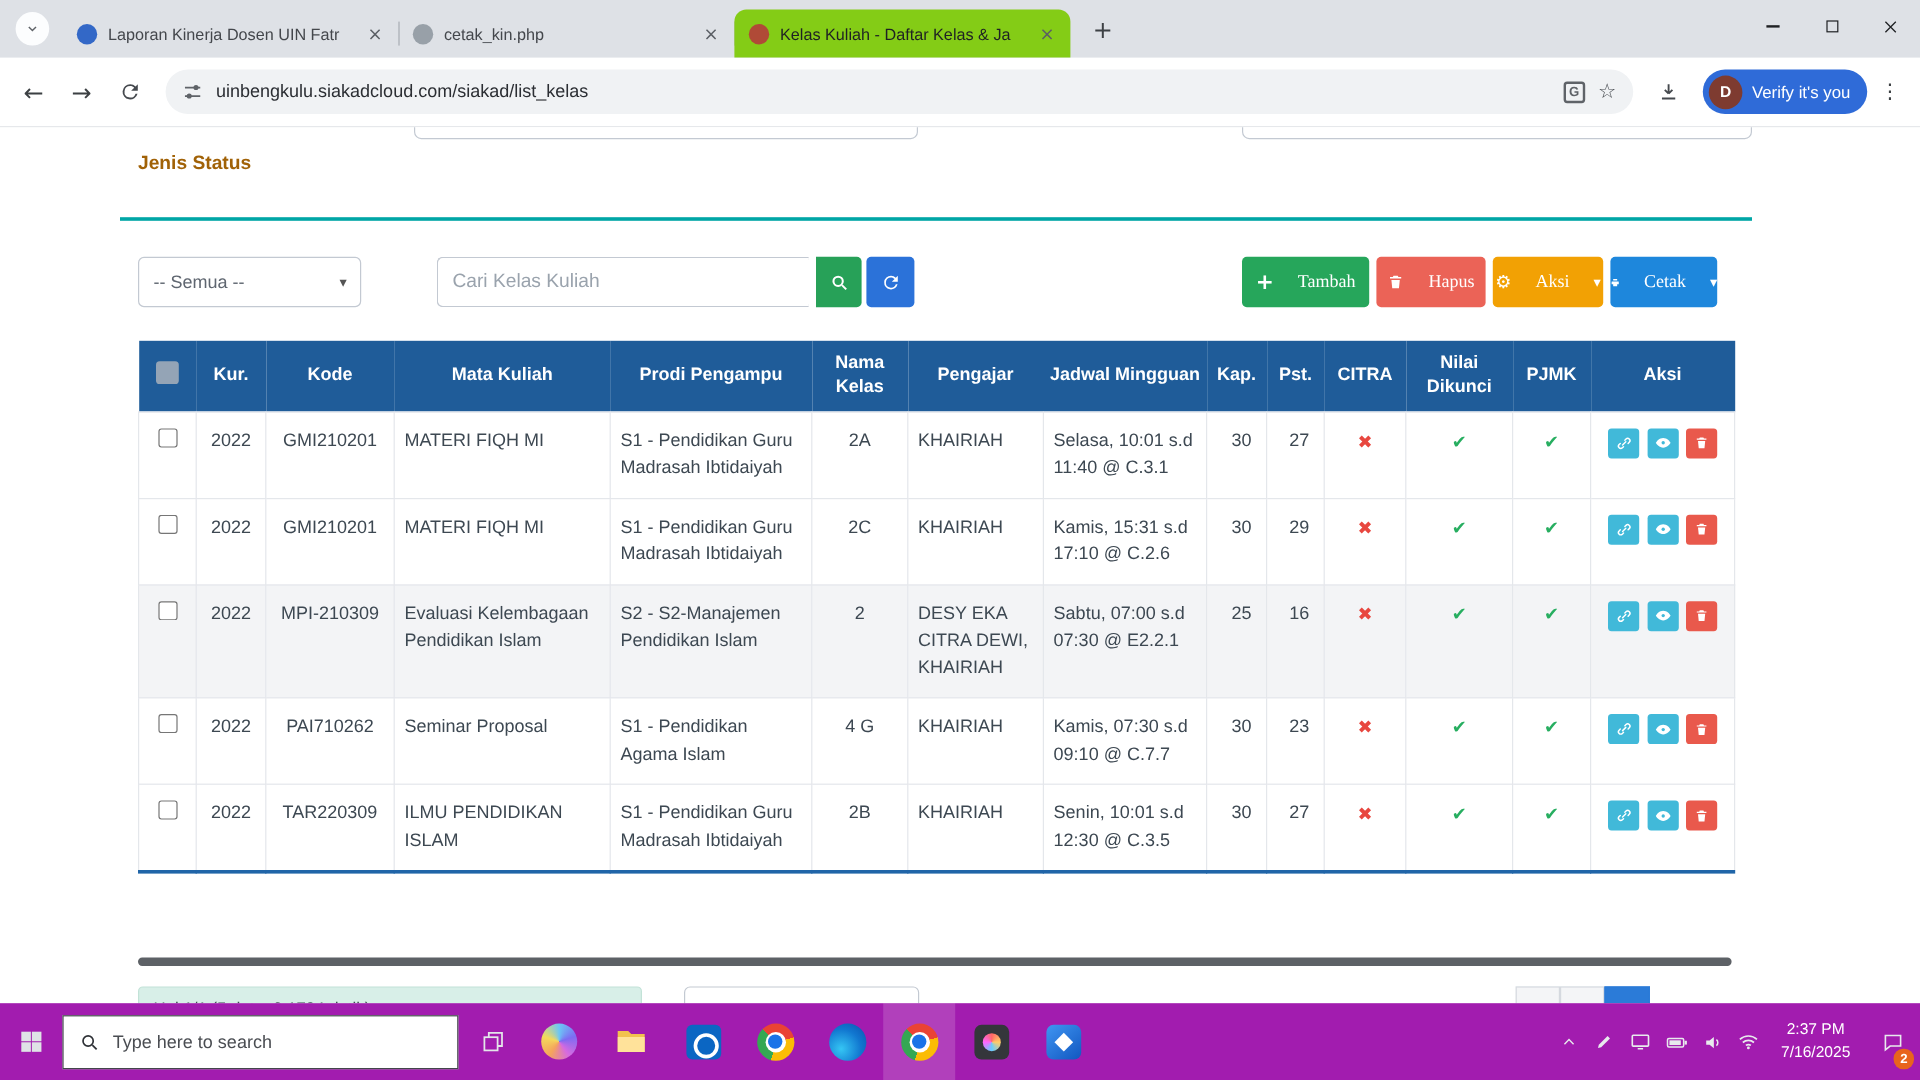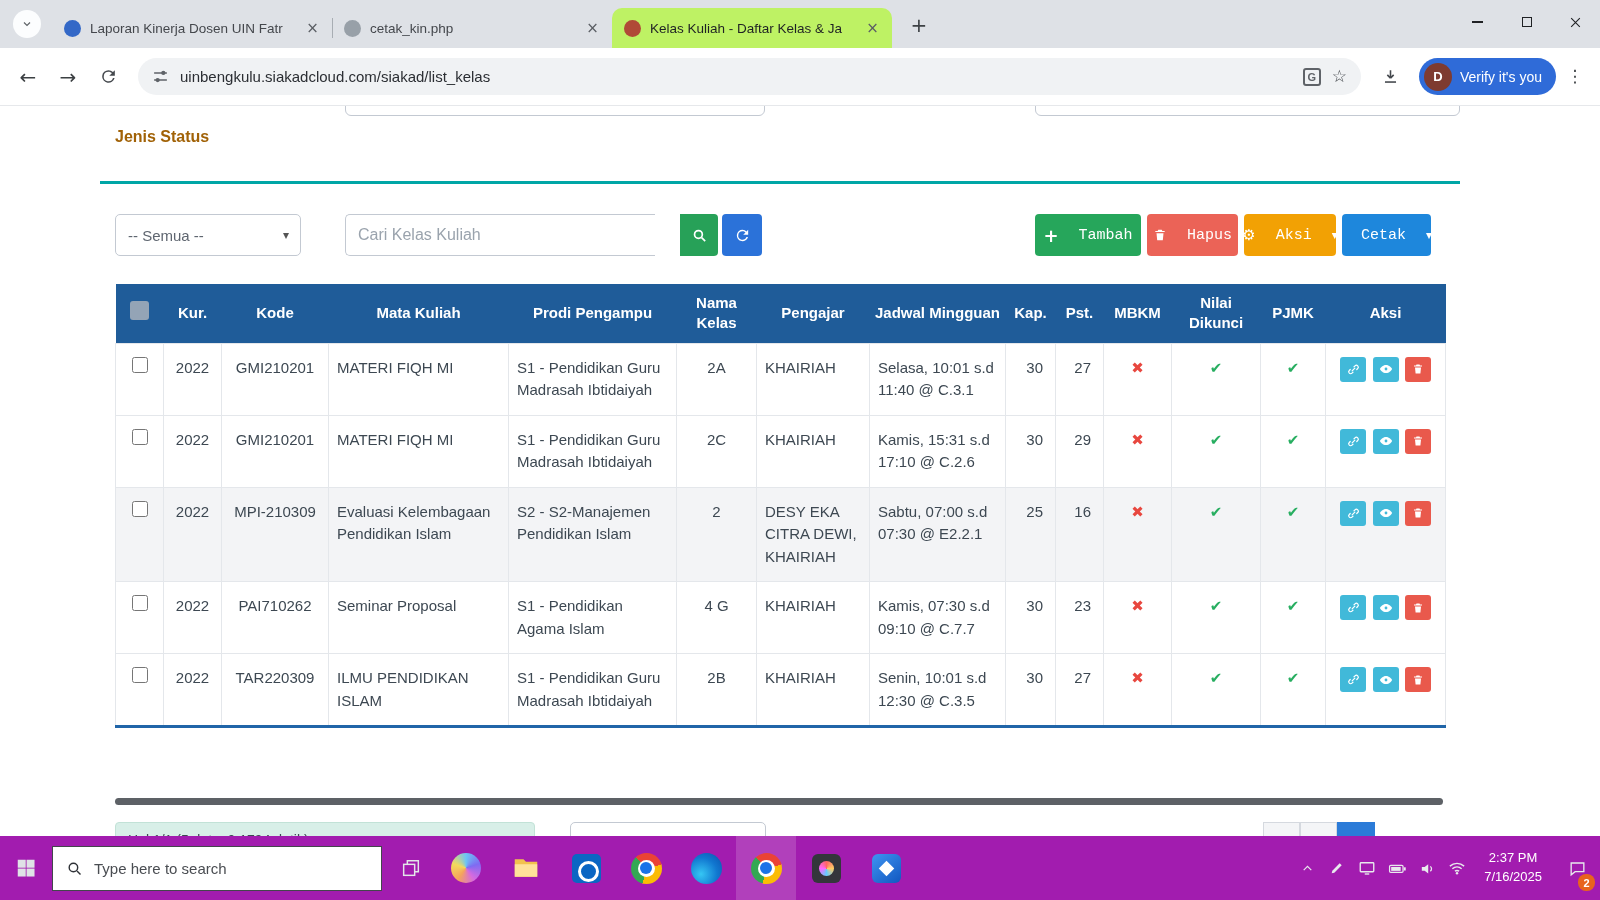--- a/index.html
+++ b/index.html
@@ -6,21 +6,21 @@
 *{margin:0;padding:0;box-sizing:border-box}
 html,body{width:1600px;height:900px}
 body{overflow:hidden;background:#fff;font-family:"Liberation Sans",sans-serif;position:relative}
 .glyph{font-family:"DejaVu Sans","Liberation Sans",sans-serif}
 
 
 .tabstrip{position:relative;height:48px;background:#dee1e6}
 .tab-search-btn{position:absolute;left:13px;top:10px;width:28px;height:28px;border-radius:50%;background:#fcfdfe;display:flex;align-items:center;justify-content:center}
 .tabs{position:absolute;left:52px;bottom:0;display:flex;height:40px}
 .tab{width:280px;display:flex;align-items:center;gap:9px;padding:0 10px 0 12px;font-size:13.5px;color:#44474c;position:relative;border-radius:10px 10px 0 0;cursor:default}
-.tab.active{background:#bef264;color:#1f2124}
+.tab.active{background:#84cc16;color:#1f2124}
 .tab:not(.active)::after{content:"";position:absolute;right:-1px;top:10px;width:1px;height:20px;background:#a8adb3}
 .favicon{width:17px;height:17px;border-radius:50%;flex:none}
 .f1{background:#3368c7}.f2{background:#98a0a8}.f3{background:#b04a37}
 .tab-title{flex:1;white-space:nowrap;overflow:hidden;min-width:0}
 .tab-close{flex:none;width:19px;height:19px;border-radius:50%;display:flex;align-items:center;justify-content:center;font-size:15px;color:#5b5f65}
 .newtab-btn{position:absolute;left:905px;bottom:9px;width:28px;height:28px;display:flex;align-items:center;justify-content:center;font-size:20px;color:#3d4145}
 .wincontrols{position:absolute;right:0;top:0;display:flex;height:44px}
 .winbtn{width:49px;display:flex;align-items:center;justify-content:center;color:#1f2124}
 .min-glyph{width:11px;height:1.6px;background:#1f2124;display:block}
 .max-glyph{width:10px;height:10px;border:1.6px solid #1f2124;display:block}
@@ -41,23 +41,23 @@
 
 
 .viewport{position:relative;height:731px;background:#fff;overflow:hidden;border-top:1px solid #e6e8eb}
 .abs{position:absolute}
 .fake-select{position:absolute;border:1px solid #c3c9d2;border-radius:6px;background:#fff;display:flex;align-items:center;padding:0 30px 0 12px;color:#5f6670;font-size:15px}
 .fake-select .caret{position:absolute;right:11px;color:#555;font-size:12px}
 .caret::before{content:"\25BE"}
 .cutsel{position:absolute;top:-28px;height:38px;border:1px solid #c3c9d2;border-radius:6px;background:#fff}
 .jenis-label{left:115px;top:22px;font-size:16px;font-weight:bold;color:#a16207}
 .divider{left:100px;top:75px;width:1360px;height:3px;background:#00a6a6}
-.search-input{position:absolute;left:345px;top:108px;width:310px;height:42px;border:1px solid #c3c9d2;border-right:none;border-radius:5px 0 0 5px;padding:16px 12px;font-size:16px;color:#333;font-family:"Liberation Sans",sans-serif;outline:none}
+.search-input{position:absolute;left:364px;top:108px;width:310px;height:42px;border:1px solid #c3c9d2;border-right:none;border-radius:5px 0 0 5px;padding:16px 12px;font-size:16px;color:#333;font-family:"Liberation Sans",sans-serif;outline:none}
 .search-input::placeholder{color:#9aa3ad}
-.btnbase{position:absolute;top:108px;height:42px;border:none;border-radius:4px;color:#fff;font-size:15px;display:flex;align-items:center;justify-content:center;gap:20px;font-family:Liberation Mono, monospace;cursor:pointer}
+.btnbase{position:absolute;top:108px;height:42px;border:none;border-radius:4px;color:#fff;font-size:15px;display:flex;align-items:center;justify-content:center;gap:20px;font-family:Liberation Serif, serif;cursor:pointer}
 .btn-search{left:680px;width:38px;background:#27a158;border-radius:0 4px 4px 0}
 .btn-refresh{left:722px;width:40px;background:#2b72d9}
 .btn-tambah{left:1035px;width:106px;background:#26a65b}
 .btn-hapus{left:1147px;width:91px;background:#eb6357}
 .btn-aksi{left:1244px;width:92px;background:#f2a104}
 .btn-cetak{left:1342px;width:89px;background:#1e87dc}
 .ic-plus::before{content:"+";font-size:18px;font-weight:bold}
 .ic-gear::before{content:"\2699";font-size:15px}
 .btn-caret{font-size:12px}.btn-caret::before{content:"\25BE"}
 
@@ -261,21 +261,21 @@
           <th><span class="hdr-check"></span></th>
           <th>Kur.</th>
           <th>Kode</th>
           <th>Mata Kuliah</th>
           <th>Prodi Pengampu</th>
           <th>Nama Kelas</th>
           <th>Pengajar</th>
           <th>Jadwal Mingguan</th>
           <th>Kap.</th>
           <th>Pst.</th>
-          <th>MBKM</th>
+          <th>CITRA</th>
           <th>Nilai Dikunci</th>
           <th>PJMK</th>
           <th>Aksi</th>
         </tr>
       </thead>
       <tbody id="class-rows">
           <tr>
       <td class="ctr"><input type="checkbox" class="row-cb" style=""></td>
       <td class="ctr">2022</td>
       <td class="ctr">GMI210201</td>

